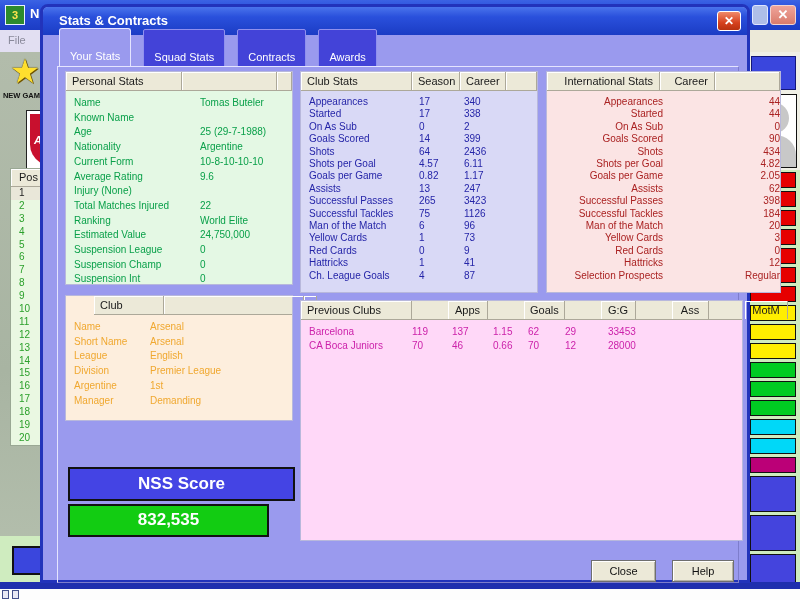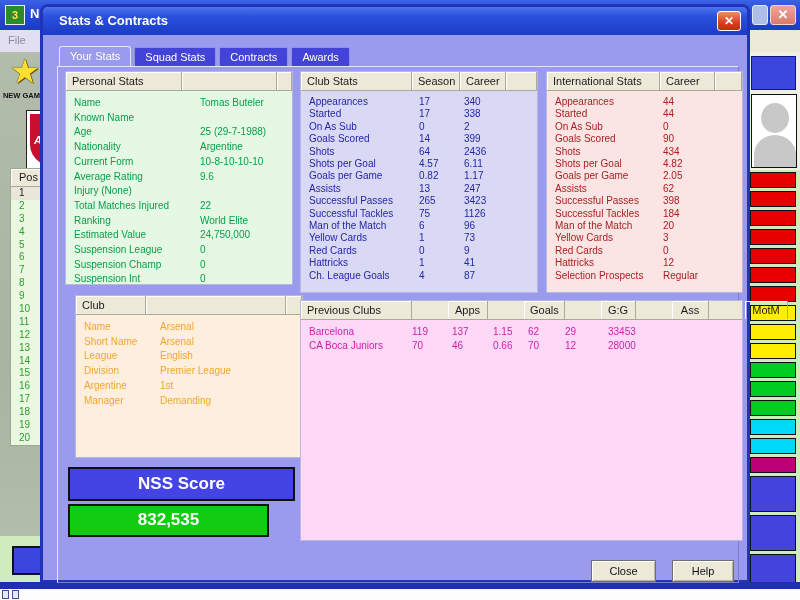--- a/index.html
+++ b/index.html
@@ -74,21 +74,21 @@
     border-radius:5px 5px 0 0; }
   #dlg-title { position:absolute; left:16px; top:6px; color:#fff; font-weight:bold;
     font-size:13px; }
   #dlg-close { position:absolute; right:6px; top:4px; width:24px; height:20px;
     background:linear-gradient(180deg,#f08a6a,#d6411e 60%,#b83210);
     border:1px solid #fff; border-radius:3px; color:#fff; font-weight:bold;
     font-size:12px; text-align:center; line-height:18px; cursor:pointer; }
 
   #tab-bar { position:absolute; left:16px; top:36px; height:24px; display:flex;
     align-items:flex-end; }
-  .tab { color:#fff; font-size:11px; padding:3px 10px 3px 10px; margin-right:3px;
+  .tab { color:#fff; font-size:11px; padding:21px 10px 3px 10px; margin-right:12px;
     white-space:nowrap; }
   .tab.active { background:#9a9aee; border:1px solid #e4e4ff; border-bottom:none;
     border-radius:3px 3px 0 0; padding-bottom:5px; }
   .tab.inactive { background:#4343d8; border:1px solid #9090ee;
     border-radius:2px 2px 0 0; }
   #content-frame { position:absolute; left:14px; top:59px; width:682px; height:517px;
     border-top:1px solid #e4e4ff; border-left:1px solid #e4e4ff;
     border-right:1px solid #7d7dcc; border-bottom:1px solid #7d7dcc; }
 
   .panel { position:absolute; border:1px solid #b8b8dc; }
@@ -98,31 +98,31 @@
     box-shadow:inset 1px 1px 0 #fff; white-space:nowrap; overflow:hidden; }
   .pbody { position:absolute; left:0; right:0; top:19px; bottom:0;
     padding:5px 0 0 8px; overflow:hidden; }
   .srow { display:grid; white-space:nowrap; }
 
   #personal-panel { left:22px; top:64px; width:228px; height:214px; background:#e4f8e4; }
   #personal-panel .phead { grid-template-columns:116px 95px 1fr; }
   #personal-panel .srow { grid-template-columns:126px 1fr; font-size:10px;
     line-height:14.7px; color:#0aa04a; }
 
-  #clubinfo-panel { left:32px; top:288px; width:228px; height:163px; background:#fdeedd; }
+  #clubinfo-panel { left:22px; top:288px; width:228px; height:126px; background:#fdeedd;padding-left:28px; }
   #clubinfo-panel .phead { grid-template-columns:70px 140px 1fr; }
   #clubinfo-panel .srow { grid-template-columns:76px 1fr; font-size:10px;
     line-height:14.7px; color:#f0a830; }
 
   #clubstats-panel { left:257px; top:64px; width:238px; height:222px; background:#d9d9f6; }
   #clubstats-panel .phead { grid-template-columns:111px 48px 46px 1fr; }
   #clubstats-panel .srow { grid-template-columns:110px 45px 1fr; font-size:10px;
     line-height:12.4px; color:#2525a8; }
 
-  #intl-panel { left:503px; top:64px; width:197px; height:222px; background:#fbe4e4; }
+  #intl-panel { left:503px; top:64px; width:235px; height:222px; background:#fbe4e4;text-align:right; }
   #intl-panel .phead { grid-template-columns:113px 55px 1fr; }
   #intl-panel .srow { grid-template-columns:108px 1fr; font-size:10px;
     line-height:12.4px; color:#aa2222; }
 
   #prevclubs-panel { left:257px; top:293px; width:443px; height:241px; background:#ffd8f8; }
   #prevclubs-panel .phead { grid-template-columns:111px 40px 41px 35px 37px 43px 100px 1fr;gap:36px; }
   #prevclubs-panel .phead span { text-align:center; }
   #prevclubs-panel .phead span:first-child { text-align:left; }
   #prevclubs-panel .srow { grid-template-columns:103px 40px 41px 35px 37px 43px 100px 1fr;
     font-size:10px; line-height:14px; color:#cc22aa; }

